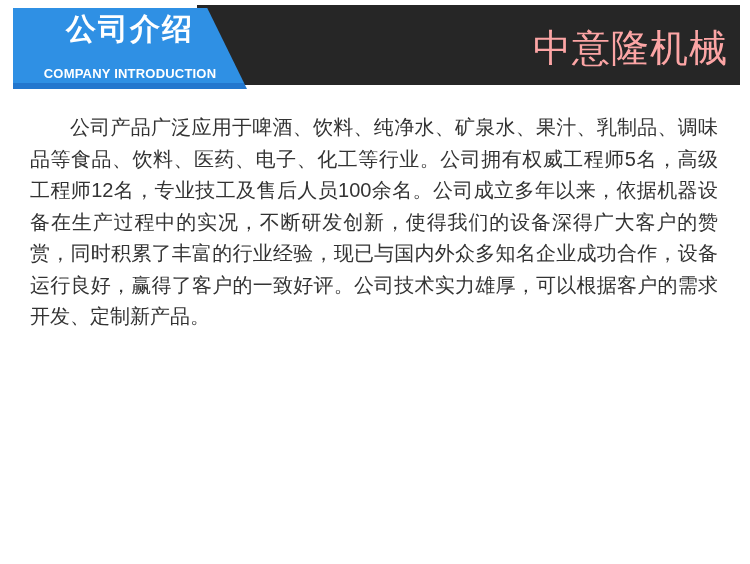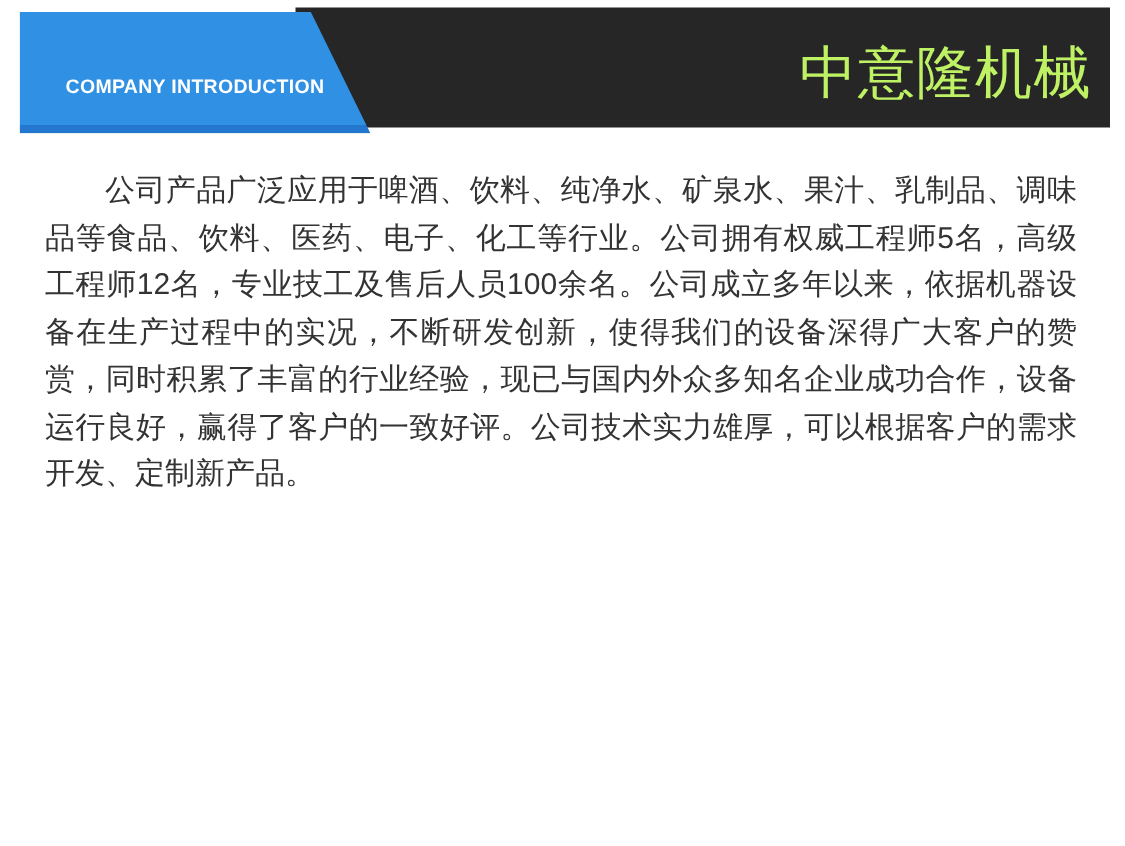--- a/index.html
+++ b/index.html
@@ -31,21 +31,21 @@
     width: 543px;
     height: 80px;
     background: #262626;
     display: flex;
     align-items: center;
     justify-content: flex-end;
     padding-right: 12px;
     box-sizing: border-box;
   }
   .brand-name {
-    color: #bef264;
+    color: #fca5a5;
     font-family: "DejaVu Serif", "Liberation Serif", serif;
     font-size: 38px;
     font-weight: 400;
     letter-spacing: 1px;
     white-space: nowrap;
     line-height: 1;
     padding-top: 6px;
   }
   .ribbon {
     position: absolute;
@@ -102,20 +102,21 @@
 <body>
 
 <div class="page">
 
   <div class="banner">
     <div class="brand-bar">
       <span class="brand-name">中意隆机械</span>
     </div>
     <div class="ribbon">
       <div class="ribbon-inner">
+        <div class="ribbon-title">公司介绍</div>
         <div class="ribbon-subtitle">COMPANY INTRODUCTION</div>
       </div>
     </div>
   </div>
 
   <div class="content">
     <p>公司产品广泛应用于啤酒、饮料、纯净水、矿泉水、果汁、乳制品、调味品等食品、饮料、医药、电子、化工等行业。公司拥有权威工程师5名，高级工程师12名，专业技工及售后人员100余名。公司成立多年以来，依据机器设备在生产过程中的实况，不断研发创新，使得我们的设备深得广大客户的赞赏，同时积累了丰富的行业经验，现已与国内外众多知名企业成功合作，设备运行良好，赢得了客户的一致好评。公司技术实力雄厚，可以根据客户的需求开发、定制新产品。</p>
   </div>
 
 </div>

